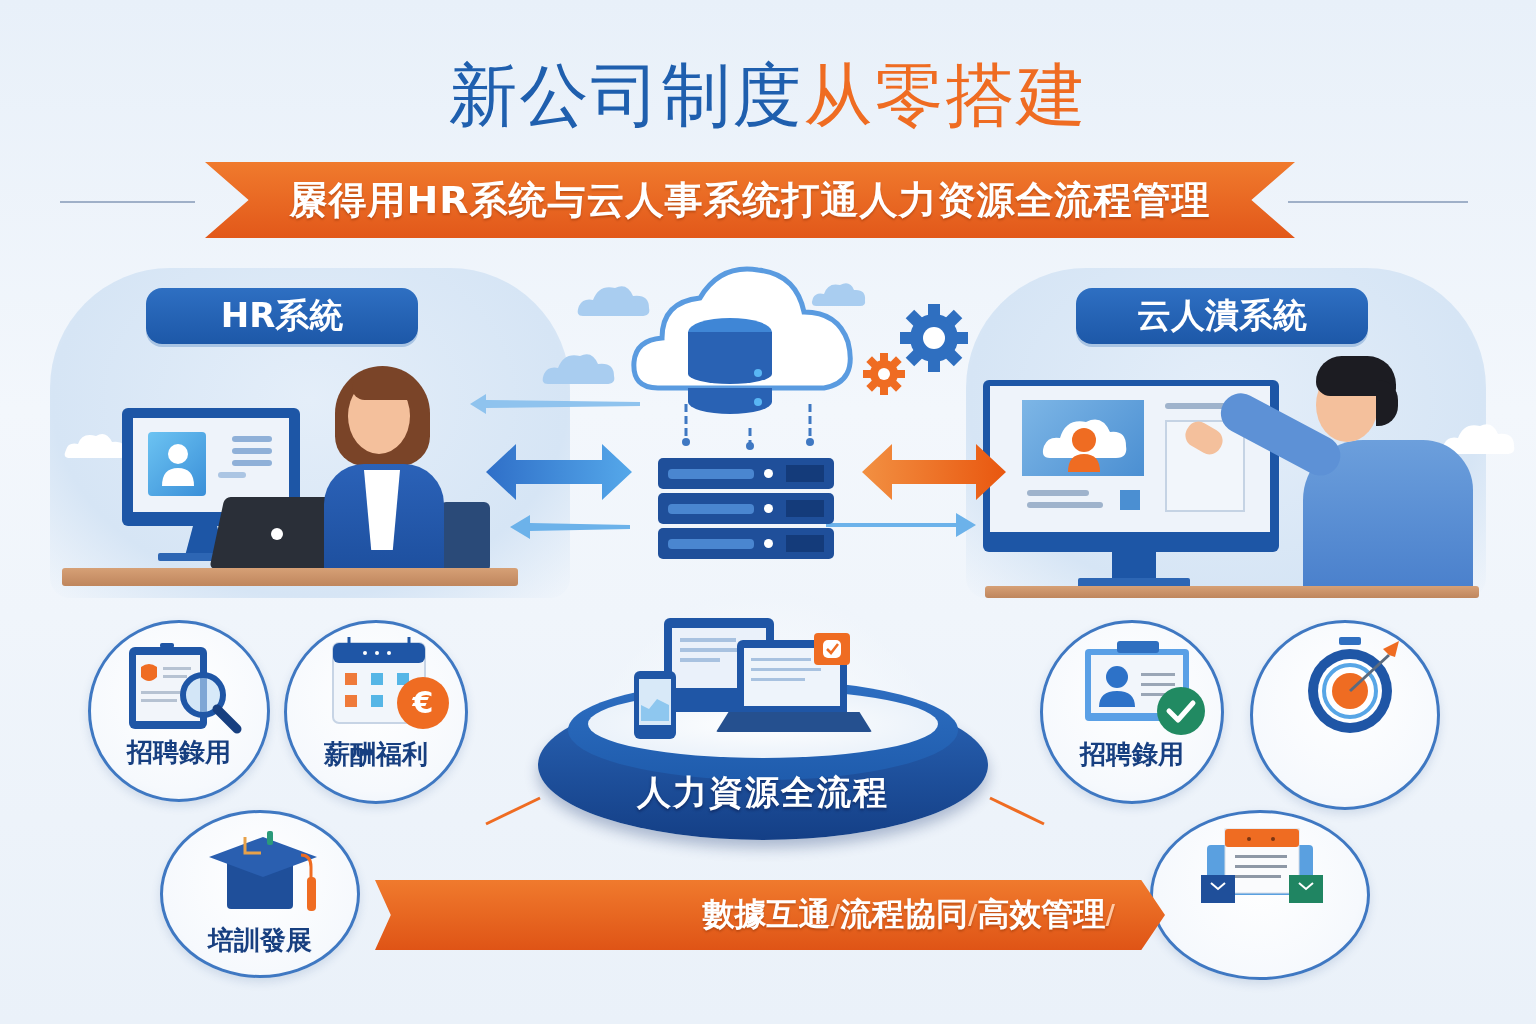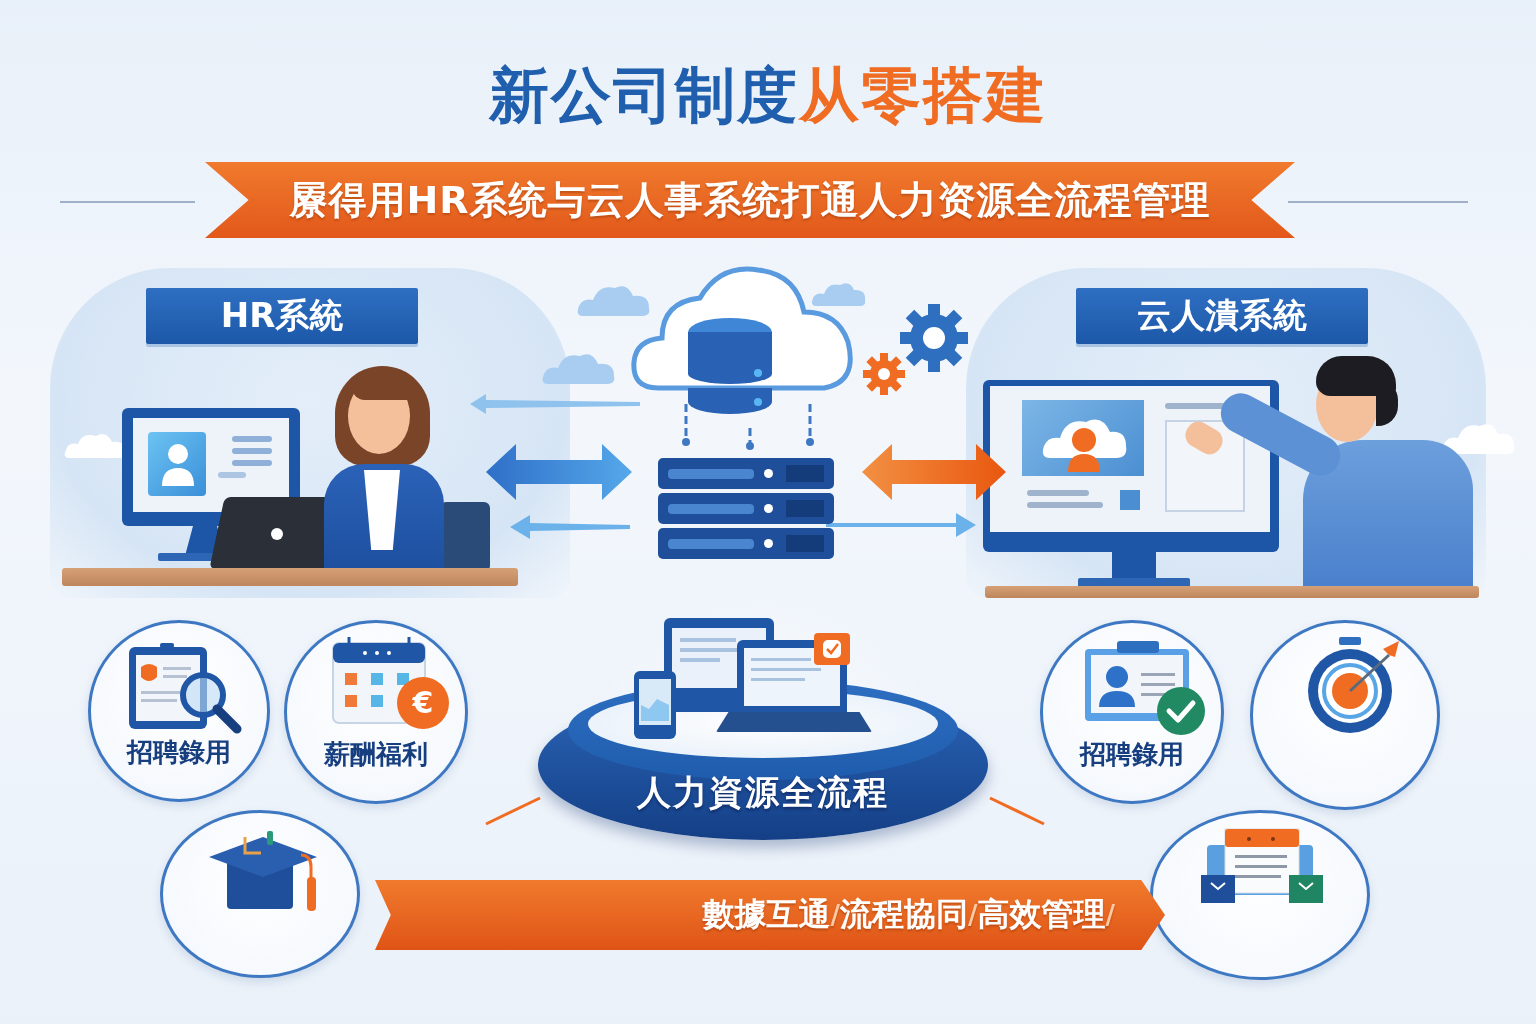--- a/index.html
+++ b/index.html
@@ -7,21 +7,21 @@
   body {
     font-family: "DejaVu Sans", "Liberation Sans", sans-serif;
     background: linear-gradient(180deg, #e8f0f9 0%, #f3f7fc 40%, #eaf1f9 100%);
     position: relative;
   }
   .abs { position: absolute; }
 
   
   .title {
     position: absolute; left: 0; top: 40px; width: 1536px; text-align: center;
-    font-size: 60px; font-weight: bold; letter-spacing: 2px; line-height: 110px;
+    font-size: 69px; font-weight: normal; letter-spacing: 2px; line-height: 110px;
   }
   .title .t-blue { color: #1f5fae; }
   .title .t-orange { color: #ef6c22; }
 
   
   .ribbon-line { position: absolute; top: 201px; height: 2px; background: #9fb0c8; }
   .ribbon {
     position: absolute; left: 205px; top: 162px; width: 1090px; height: 76px;
     background: linear-gradient(180deg, #f07a2d 0%, #e2581a 100%);
     clip-path: polygon(0 0, 100% 0, 96% 50%, 100% 100%, 0 100%, 4% 50%);
@@ -32,21 +32,21 @@
 
   
   .side-panel {
     position: absolute; top: 268px; width: 520px; height: 330px;
     background: radial-gradient(ellipse at 50% 40%, #e4eef9 0%, #d6e5f5 70%, rgba(214,229,245,0) 100%);
     border-radius: 120px 120px 20px 20px;
   }
   .panel-label {
     position: absolute; top: 288px; height: 56px;
     background: linear-gradient(180deg, #2e6fc2 0%, #1d58a8 100%);
-    border-radius: 2px; color: #fff; font-weight: bold; font-size: 34px;
+    border-radius: 16px; color: #fff; font-weight: bold; font-size: 34px;
     display: flex; align-items: center; justify-content: center;
     box-shadow: 0 3px 0 #a9c4e3;
   }
 
   
   .desk { position: absolute; height: 18px; background: linear-gradient(180deg,#d6a076,#bf865d); border-radius: 3px; }
 
   
   .monitor-frame { position: absolute; background: #1d56a6; border-radius: 6px; }
   .monitor-screen { position: absolute; background: #eef3fa; }
@@ -392,20 +392,21 @@
 
 <div class="feature-circle" style="left:160px;top:810px;width:200px;height:168px;">
   <svg class="abs" style="left:42px;top:14px" width="120" height="90">
     <rect x="22" y="30" width="66" height="52" rx="4" fill="#1f4f9a"></rect>
     <polygon points="4,30 58,10 112,30 58,50" fill="#2a5fb0"></polygon>
     <polyline points="40,10 40,26 56,26" fill="none" stroke="#e7a14a" stroke-width="3"></polyline>
     <rect x="62" y="4" width="6" height="14" rx="2" fill="#2a9a7a"></rect>
     <path d="M96 28 Q106 28 106 40 L106 54" fill="none" stroke="#ef6c22" stroke-width="3"></path>
     <rect x="102" y="50" width="9" height="34" rx="4" fill="#ef6c22"></rect>
   </svg>
+  <div class="feature-label" style="top:110px;">培訓發展</div>
 </div>
 
 <div class="feature-circle" style="left:1150px;top:810px;width:220px;height:170px;">
   <svg class="abs" style="left:48px;top:10px" width="126" height="90">
     <rect x="6" y="22" width="106" height="50" rx="4" fill="#5aa0e0"></rect>
     <rect x="24" y="6" width="74" height="64" fill="#fafbfd" stroke="#d4dbe6"></rect>
     <rect x="24" y="6" width="74" height="18" rx="3" fill="#ef6c22"></rect>
     <g fill="#7a3512">
         <circle cx="48" cy="16" r="2"></circle>
         <circle cx="72" cy="16" r="2"></circle>

